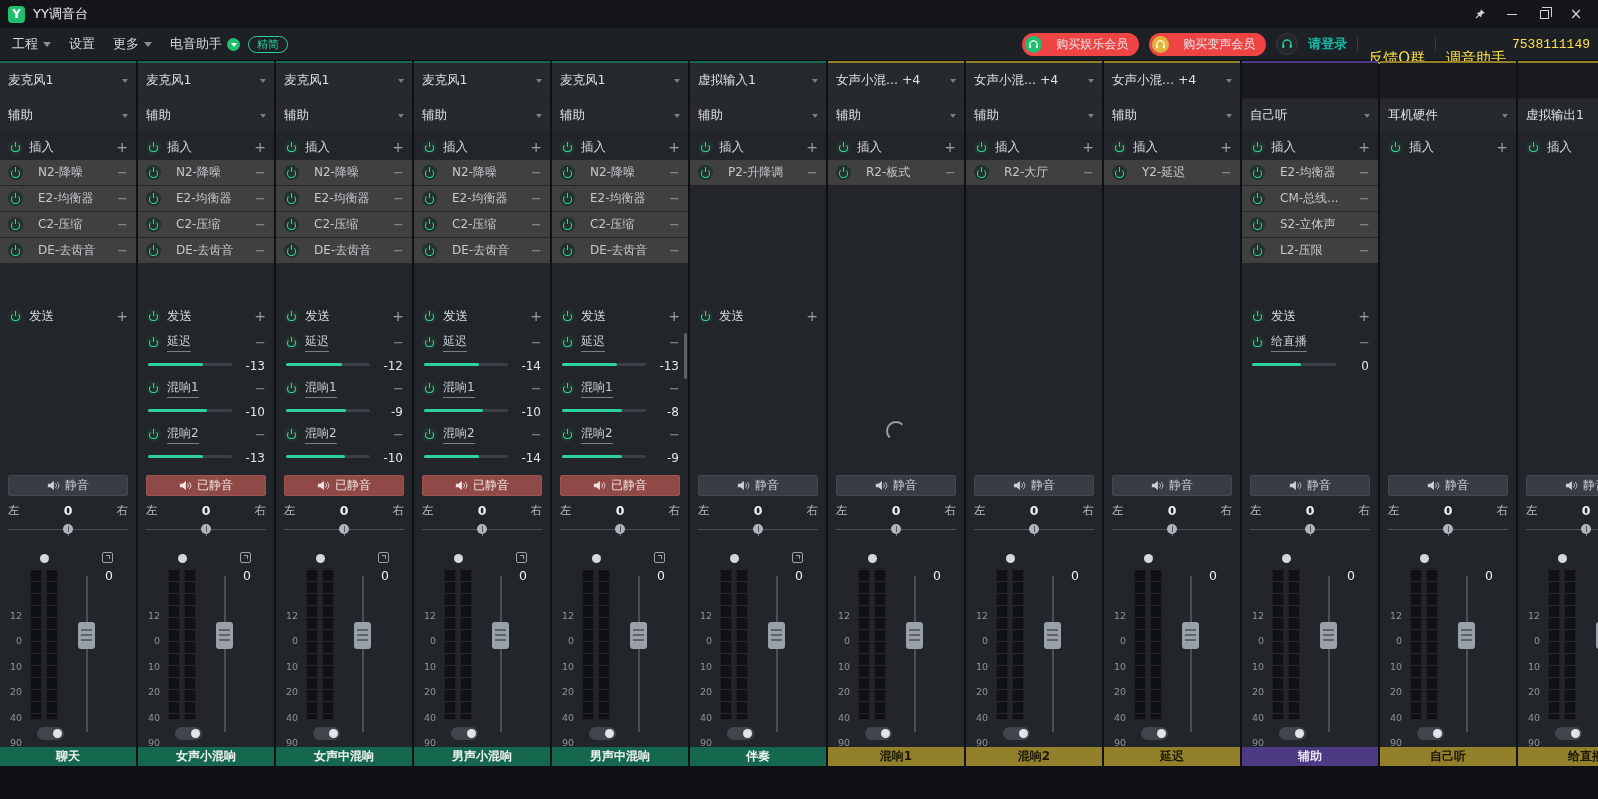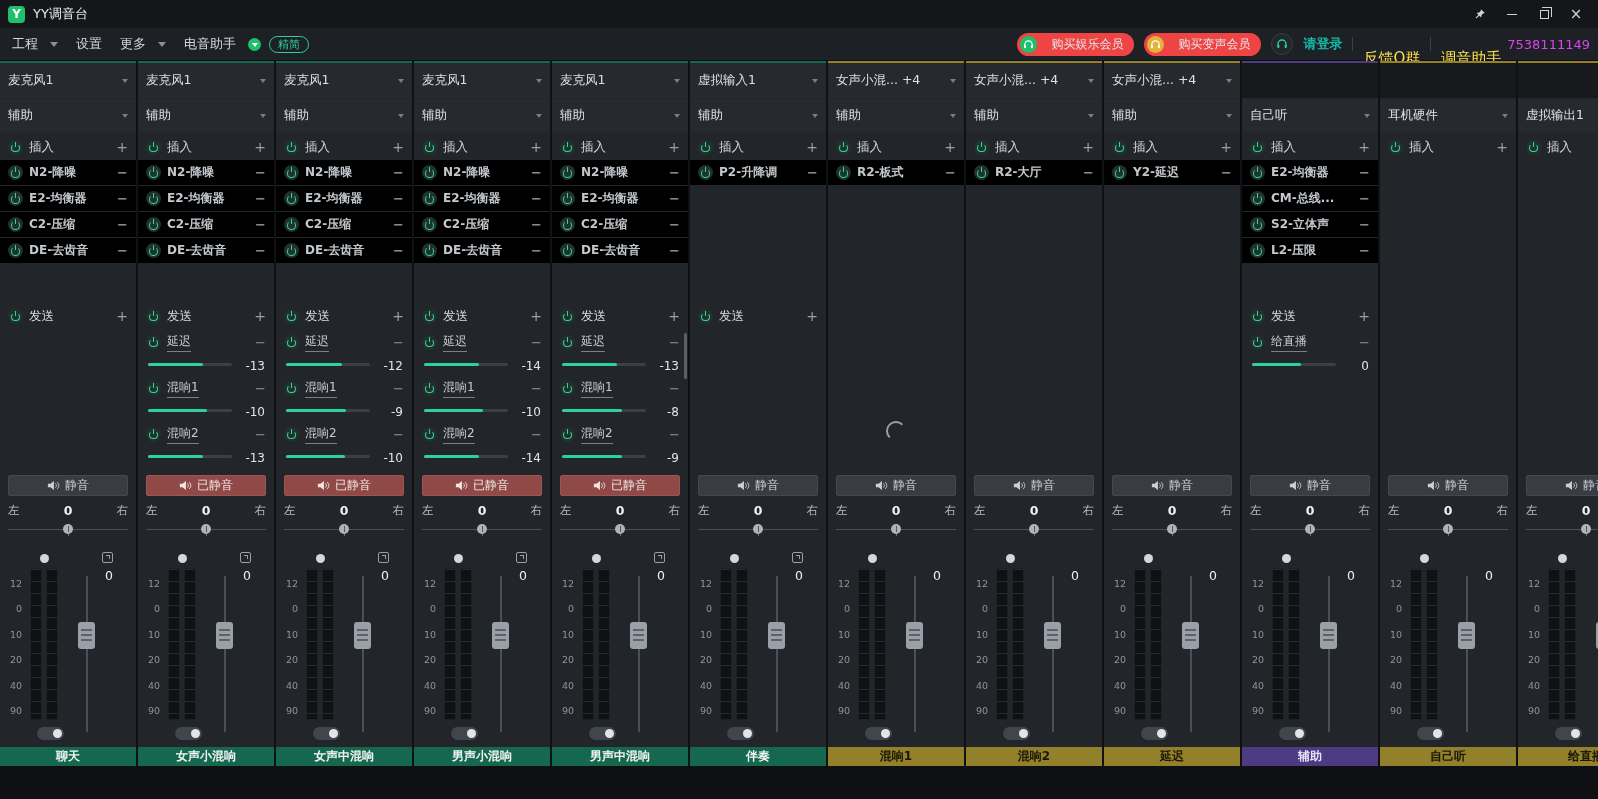--- a/index.html
+++ b/index.html
@@ -11,51 +11,51 @@
   .logo { width:17px; height:17px; border-radius:4px; background:#1fbf6e; color:#fff; font-weight:bold; font-size:12px; display:flex; align-items:center; justify-content:center; }
   .app-title { margin-left:8px; font-size:13px; color:#e9ebed; font-weight:normal; }
   .win-controls { margin-left:auto; display:flex; }
   .win-btn { width:32px; height:26px; display:flex; align-items:center; justify-content:center; color:#cfd3d7; font-size:15px; cursor:default; }
   .min-glyph { width:10px; height:1px; background:#cfd3d7; display:block; }
   .restore-glyph { position:relative; width:9px; height:9px; border:1px solid #cfd3d7; display:block; }
   .restore-glyph::before { content:""; position:absolute; left:1px; top:-4px; width:9px; height:9px; border:1px solid #cfd3d7; border-left:none; border-bottom:none; }
 
   
   .menubar { height:33px; background:#1d2024; display:flex; align-items:center; padding:0 8px 0 12px; gap:18px; border-bottom:1px solid #0c0e10; }
-  .menu-item { font-size:13px; color:#d4d8db; display:flex; align-items:center; gap:12px; }
+  .menu-item { font-size:13px; color:#d4d8db; display:flex; align-items:center; gap:5px; }
   .caret { width:0; height:0; border-left:4px solid transparent; border-right:4px solid transparent; border-top:5px solid #8a9095; display:inline-block; }
   .green-chev { width:13px; height:13px; border-radius:50%; background:#1fbf6e; position:relative; display:inline-block; }
   .green-chev::after { content:""; position:absolute; left:3.5px; top:5px; border-left:3px solid transparent; border-right:3px solid transparent; border-top:4px solid #fff; }
   .badge { border:1px solid #2bd19e; color:#2bd19e; font-size:11px; line-height:15px; padding:0 8px; border-radius:9px; margin-left:-10px; }
   .menu-right { margin-left:auto; display:flex; align-items:center; gap:10px; }
   .pill { background:#ef4444; border-radius:12px; height:23px; display:flex; align-items:center; gap:14px; padding:0 11px 0 3px; font-size:12px; color:#e4e7ea; }
   .pill-icon { width:17px; height:17px; border-radius:50%; display:flex; align-items:center; justify-content:center; }
   .pill-icon.green { background:#1fbf6e; }
   .pill-icon.yellow { background:#e3b33c; }
   .service { width:22px; height:22px; border-radius:50%; background:#23262b; border:1px solid #3a3e44; display:flex; align-items:center; justify-content:center; }
   .login { color:#14b8a6; font-size:13px; font-weight:bold; }
   .sep { width:1px; height:14px; background:#3c4046; display:inline-block; }
   .feedback, .assistant { font-size:15px; color:#fde047;margin-top:29px; }
-  .assistant-num { color:#d946ef; font-size:13px; margin-left:-4px; }
+  .assistant-num { color:#fde047; font-size:13px; margin-left:-4px;font-family:Liberation Mono, monospace; }
 
   
   .mixer { height:705px; background:#0f1113; display:flex; gap:2px; align-items:stretch; }
   .strip { width:136px; flex:none; background:#22252a; display:flex; flex-direction:column; border-top:2px solid transparent; overflow:hidden; }
 
   .h1, .h2 { height:35px; background:#26292e; display:flex; align-items:center; justify-content:space-between; padding:0 8px; font-size:12.5px; color:#dde1e4; margin-bottom:1px; flex:none; }
   .h2 { height:33px; margin-bottom:2px; }
   .h1.empty { background:#17191c; }
   .chev { width:0; height:0; border-left:3.5px solid transparent; border-right:3.5px solid transparent; border-top:4px solid #787e84; display:inline-block; }
 
   .sec-inserts { height:166px; margin-bottom:3px; flex:none; position:relative; overflow:hidden; }
   .sec-sends { height:168px; margin-bottom:2px; flex:none; position:relative; overflow:hidden; }
   .sec-header { height:26px; display:flex; align-items:center; gap:6px; padding:0 8px; font-size:12.5px; color:#d6dadd; }
   .plus { margin-left:auto; color:#9aa0a6; font-size:14px; line-height:14px; }
   .minus { margin-left:auto; color:#8a9095; font-size:13px; line-height:13px; }
-  .item { height:25px; margin-bottom:1px; background:#000000; display:flex; align-items:center; gap:6px; padding:0 8px; font-size:12px; color:#c3c8cd; white-space:nowrap;font-weight:bold; }
+  .item { height:25px; margin-bottom:1px; background:#404040; display:flex; align-items:center; gap:15px; padding:0 8px; font-size:12px; color:#c3c8cd; white-space:nowrap; }
   .item-name { overflow:hidden; text-overflow:ellipsis; }
 
   .pw { width:15px; height:15px; border-radius:50%; background:#20322b; position:relative; display:inline-block; flex:none; }
   .pw-ring { position:absolute; left:3.2px; top:4.2px; width:8.5px; height:8.5px; border:1.3px solid #35d39e; border-radius:50%; border-top-color:transparent; }
   .pw-bar { position:absolute; left:6.8px; top:2.2px; width:1.6px; height:5px; background:#35d39e; }
 
   .send-item { padding:3px 8px 2px; }
   .send-row1 { height:20px; display:flex; align-items:center; gap:6px; font-size:12px; color:#c9ced3; }
   .send-name { border-bottom:1px solid #7a8086; padding-bottom:1px; }
   .send-row2 { display:flex; align-items:flex-end; gap:7px; height:21px; padding:0 1px 0 2px; }
@@ -78,21 +78,21 @@
   .pan-track { position:absolute; left:0; right:0; top:9px; height:1px; background:#4b5056; display:block; }
   .pan-tick { position:absolute; left:50%; top:12px; width:1px; height:4px; background:#6a7076; display:block; }
   .pan-knob { position:absolute; left:50%; top:4px; transform:translateX(-50%); width:10px; height:10px; border-radius:50%; background:#aeb4ba; display:block; }
   .pan-knob::after { content:""; position:absolute; left:4.5px; top:2px; width:1px; height:6px; background:#52575c; }
 
   .fader { flex:1; position:relative; }
   .clip-dot { position:absolute; left:40px; top:10px; width:9px; height:9px; border-radius:50%; background:#d4d8db; display:block; }
   .m-icon { position:absolute; right:23px; top:8px; width:11px; height:11px; border:1px solid #9aa0a6; border-radius:2px; display:block; }
   .m-icon::after { content:""; position:absolute; right:2px; top:2px; width:3px; height:3px; border-top:1px solid #9aa0a6; border-right:1px solid #9aa0a6; }
   .fader-val { position:absolute; right:16px; top:24px; width:22px; text-align:center; font-size:12.5px; color:#eef1f3; }
-  .scale { position:absolute; left:6px; top:34px; height:138px; width:16px; display:flex; flex-direction:column; justify-content:space-between; align-items:flex-end; font-size:9.5px; color:#8f959b; }
+  .scale { position:absolute; left:6px; top:66px; height:138px; width:16px; display:flex; flex-direction:column; justify-content:space-between; align-items:flex-end; font-size:9.5px; color:#8f959b; }
   .meters { position:absolute; left:30px; top:24px; height:152px; width:28px; display:flex; gap:4px; }
   .meter { flex:1; background:#0f1113; border:1px solid #1d2125; border-radius:1px; background-image:repeating-linear-gradient(to bottom,#272b30 0 1px, transparent 1px 12px); display:block; }
   .track { position:absolute; left:86px; top:32px; height:156px; width:2px; background:#4b5056; display:block; }
   .handle { position:absolute; left:78px; top:78px; width:17px; height:27px; background:#9aa0a7; border-radius:3px; display:block; }
   .handle::after { content:""; position:absolute; left:3px; right:3px; top:7px; height:13px; background:repeating-linear-gradient(to bottom,#5d6369 0 1.5px, transparent 1.5px 5px); }
   .toggle { position:absolute; left:37px; bottom:7px; width:27px; height:13px; border-radius:7px; background:#41464c; display:block; }
   .toggle-knob { position:absolute; right:2px; top:2px; width:9px; height:9px; border-radius:50%; background:#e2e5e8; display:block; }
 
   .strip-label { height:19px; flex:none; display:flex; align-items:center; justify-content:center; font-size:12px; font-weight:bold; }
 </style>

